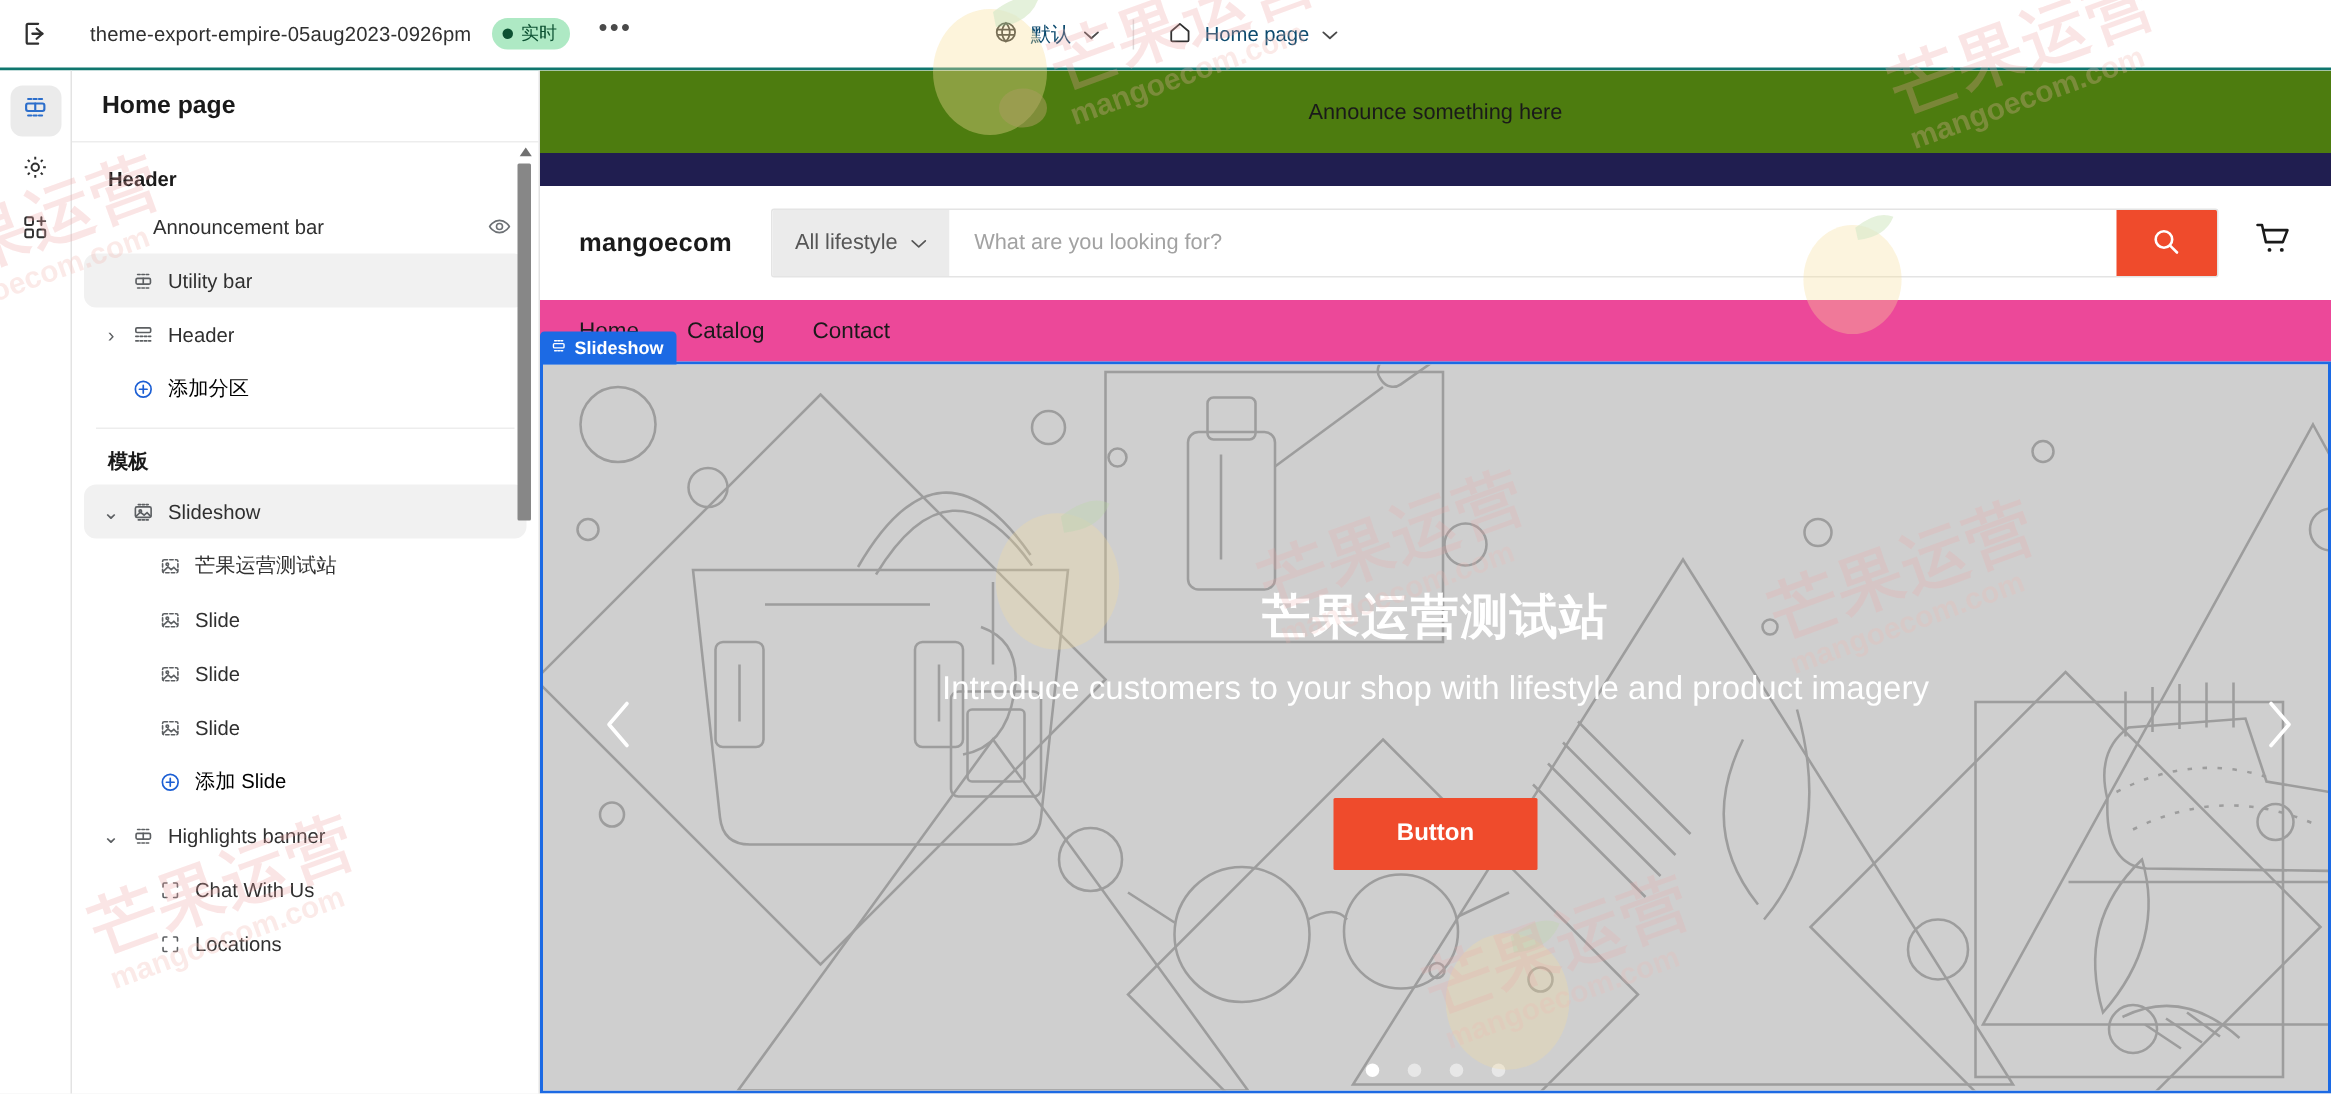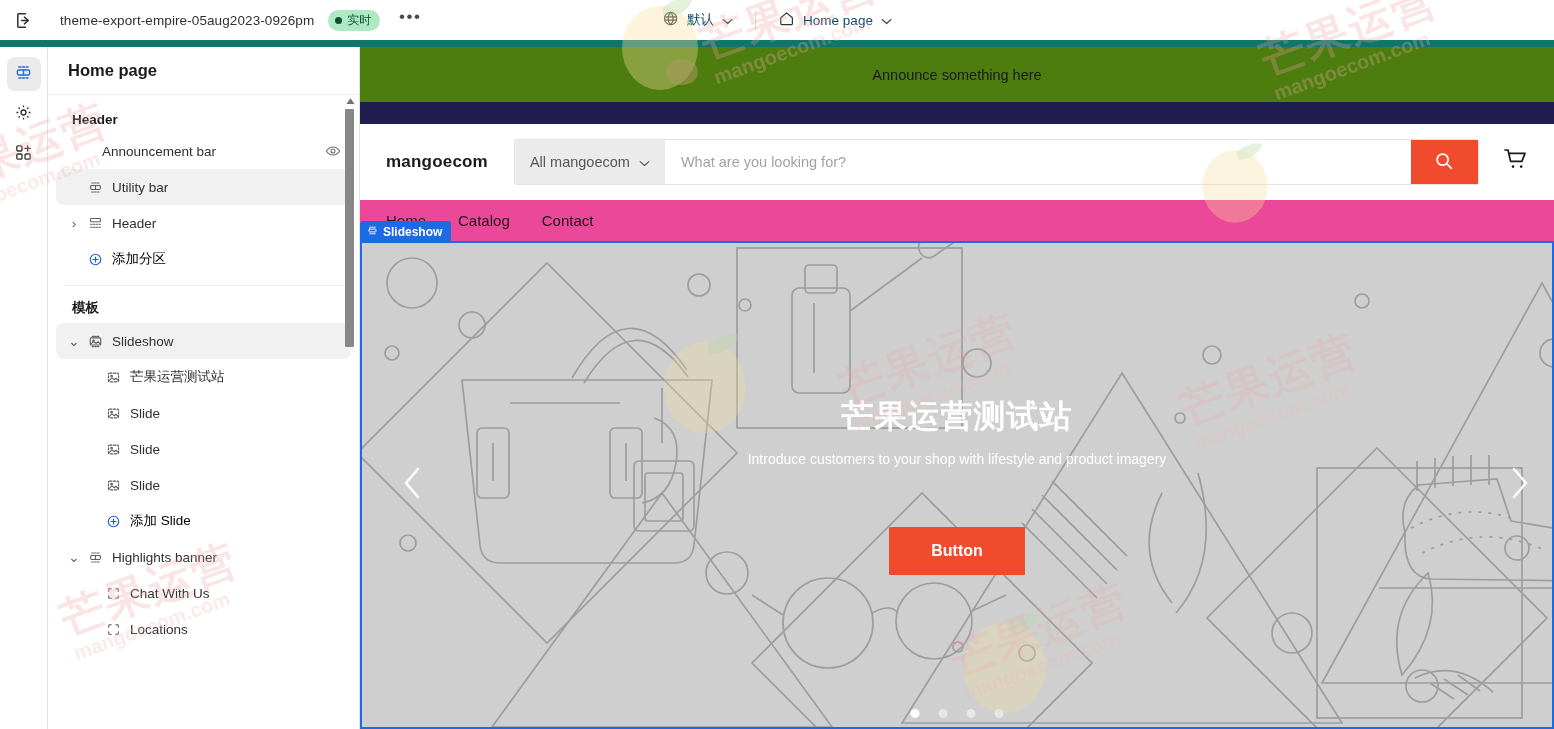--- a/index.html
+++ b/index.html
@@ -9,21 +9,21 @@
     font-family: "Liberation Sans", sans-serif;
     background: #ffffff;
     color: #202223;
   }
 
   
   .topbar {
     position: absolute; top: 0; left: 0;
     width: 1554px; height: 47px;
     background: #ffffff;
-    border-bottom: 7px solid #0f766e;
+    border-bottom: 2px solid #0f766e;
     display: flex; align-items: center;
   }
   .tb-back {
     width: 46px; height: 47px;
     display: flex; align-items: center; justify-content: center;
     cursor: pointer;
   }
   .tb-title {
     margin-left: 14px;
     font-size: 13.5px; color: #303030; letter-spacing: .1px;
@@ -212,21 +212,21 @@
     display: flex; flex-direction: column;
     align-items: center; justify-content: center;
     gap: 0; z-index: 3;
   }
   .hero-h1 {
     font-size: 32px; font-weight: bold; color: #ffffff;
     text-align: center; letter-spacing: 1px;
   }
   .hero-sub {
     margin-top: 12px;
-    font-size: 14px; color: #ffffff; 
+    font-size: 22px; color: #ffffff; 
   }
   .hero-btn {
     margin-top: 60px;
     background: #ef4b2c; color: #ffffff; border: 0;
     padding: 15px 42px; font-size: 16px; font-weight: bold;
     cursor: pointer; font-family: "Liberation Sans", sans-serif;
     border-radius: 1px;
   }
   .arrow {
     position: absolute; top: 50%; transform: translateY(-50%);
@@ -498,21 +498,21 @@
   <div class="announce">
     <span>Announce something here</span>
   </div>
 
   <div class="utility"></div>
 
   <div class="shopbar">
     <div class="brand">mangoecom</div>
     <div class="searchwrap">
       <div class="cats">
-        <span>All mangoecom</span>
+        <span>All lifestyle</span>
         <span>
           <svg width="11" height="7" viewBox="0 0 12 8" fill="none" stroke="#565656" stroke-width="1.3" stroke-linecap="round" stroke-linejoin="round">
               <path d="M1 1.8 6 6.3l5-4.5"></path>
             </svg>
         </span>
       </div>
       <input class="searchin" type="text" placeholder="What are you looking for?" value="" style="">
       <button class="searchbtn">
         <span>
           <svg width="22" height="22" viewBox="0 0 24 24" fill="none" stroke="#ffffff" stroke-width="1.9" stroke-linecap="round">

